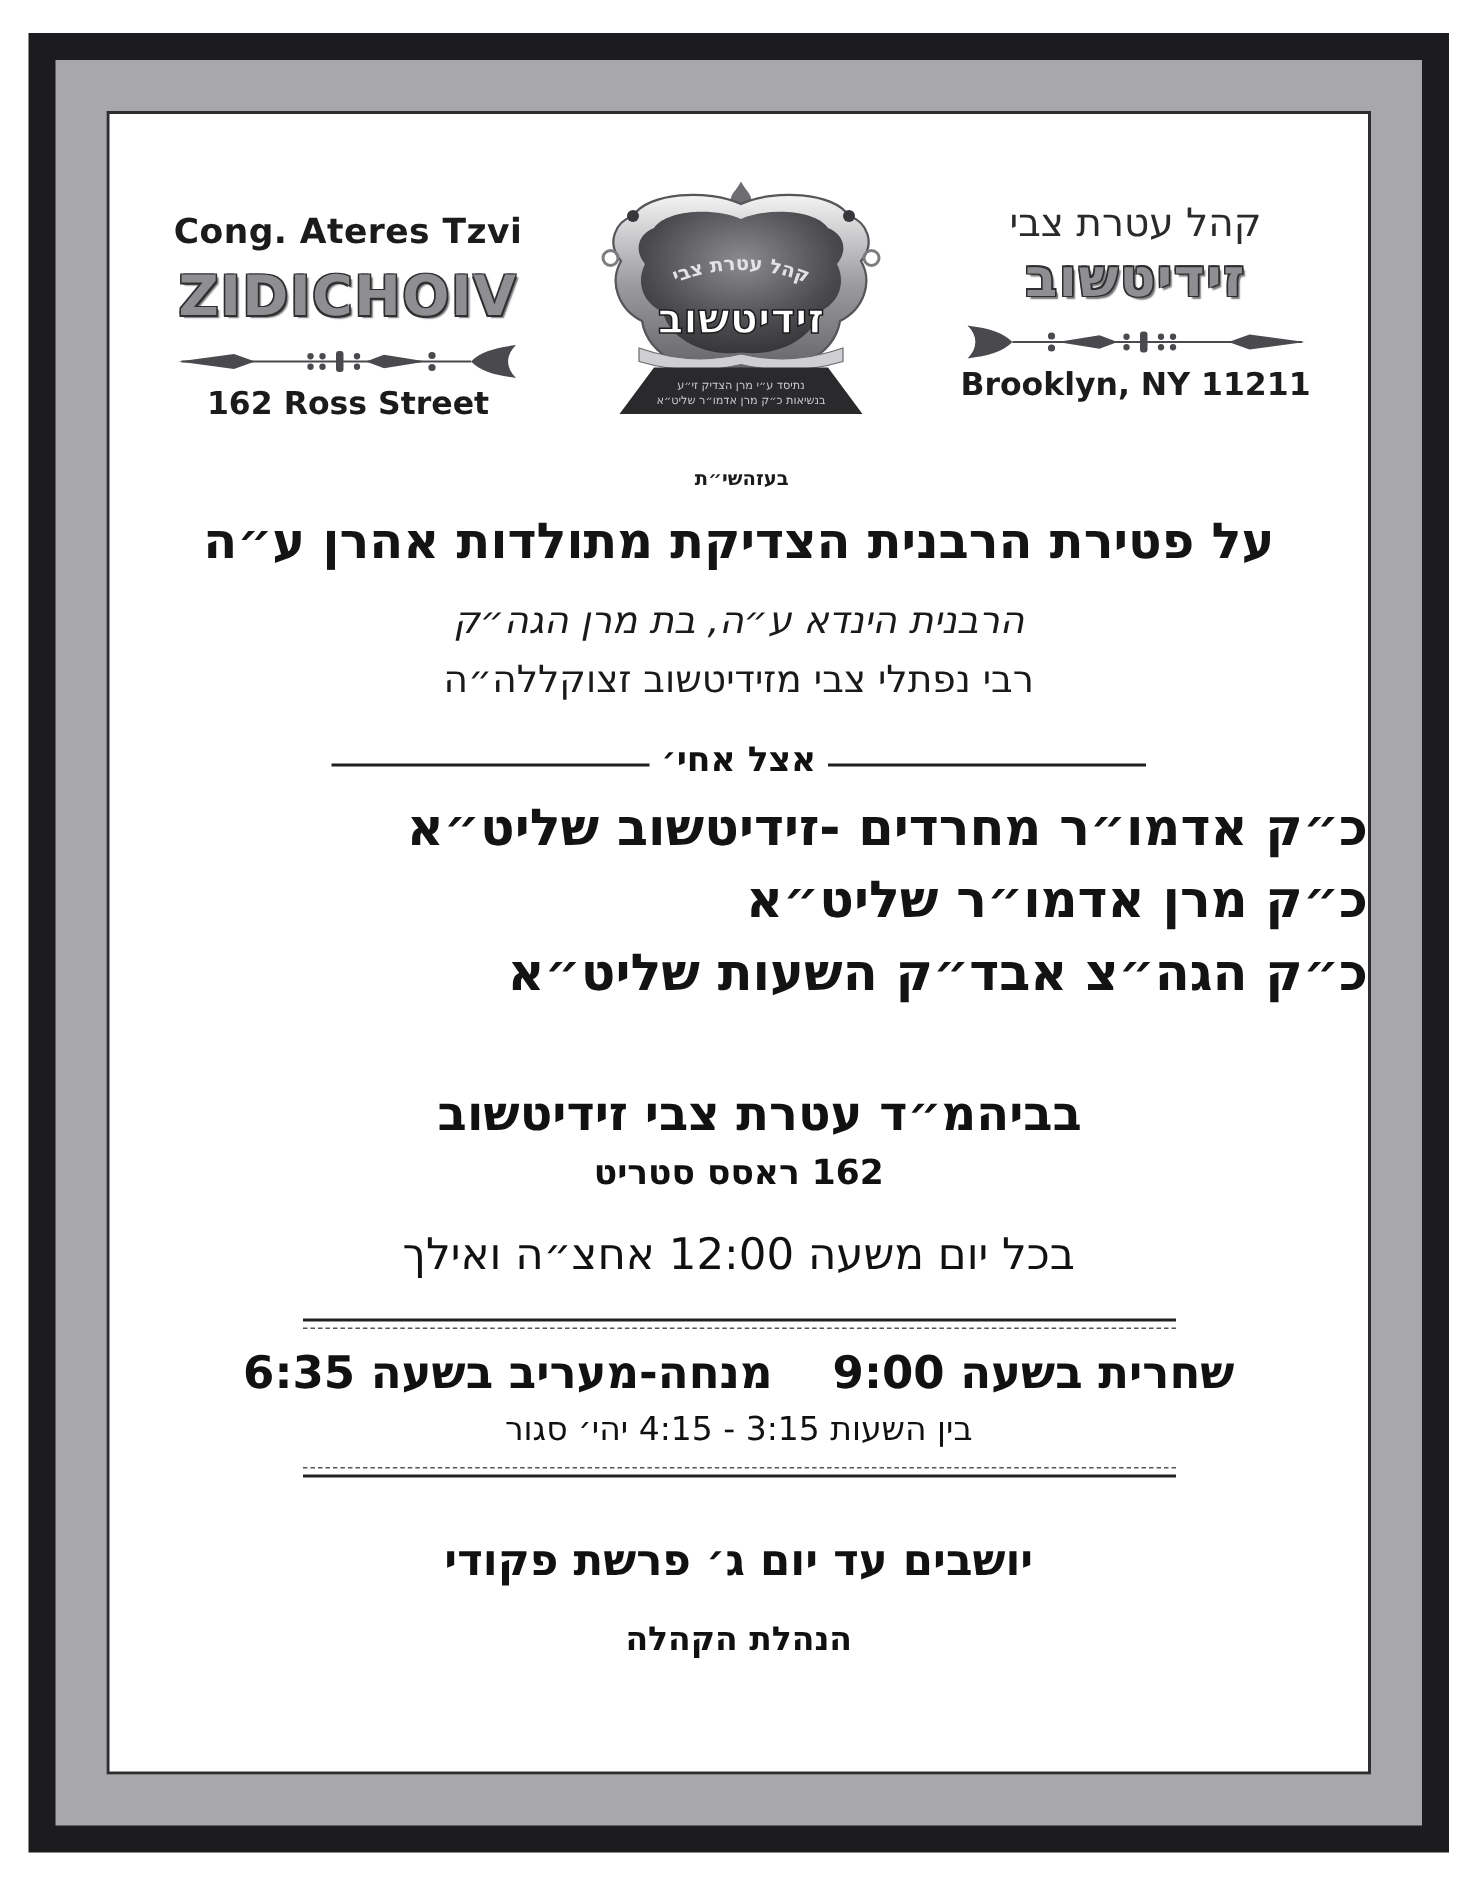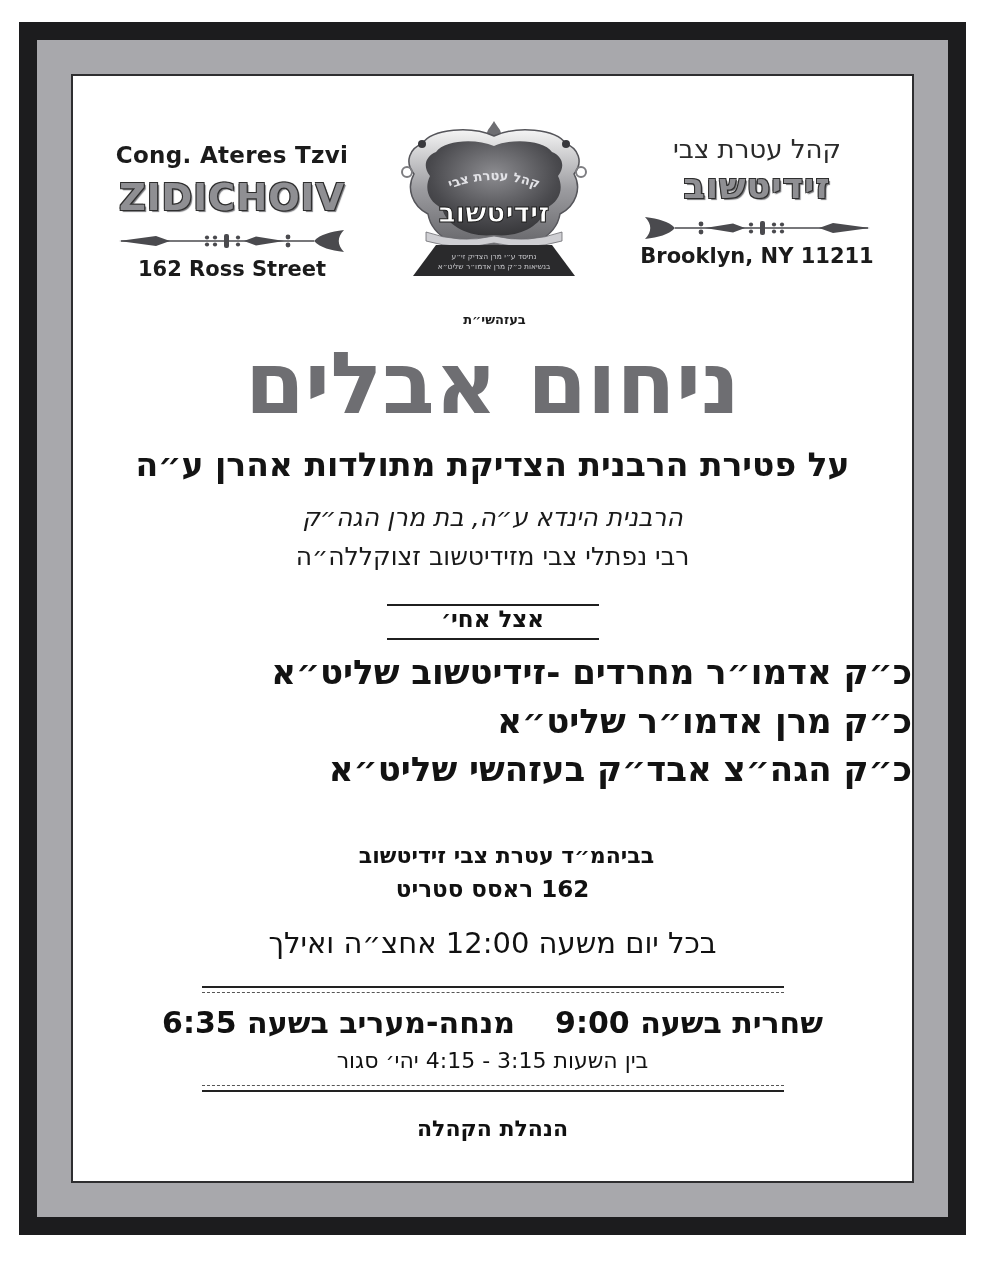--- a/index.html
+++ b/index.html
@@ -27,26 +27,26 @@
   .flourish{display:block;margin:9px auto 3px auto;}
   .flourish.mirror{transform:scaleX(-1);}
   .addr{font-size:21px;font-weight:bold;color:#1b1b1b;}
   .crest-col{width:225px;}
   .blessing{font-size:13px;font-weight:bold;margin-top:12px;color:#1b1b1b;}
   
   .main-title{font-size:86px;font-weight:bold;color:#6e6e72;line-height:1.12;margin-top:8px;}
   .subtitle{font-size:33px;font-weight:bold;color:#141414;margin-top:14px;}
   .dec-line{font-size:25px;color:#1a1a1a;margin-top:4px;line-height:1.4;}
   .dec-line.first{margin-top:16px;font-style:italic;}
-  .divider-row{display:flex;align-items:center;justify-content:center;margin-top:24px;direction:rtl;flex-direction:column;}
+  .divider-row{display:flex;align-items:center;justify-content:center;margin-top:24px;direction:rtl;}
   .divider-label{font-size:23px;font-weight:bold;padding:0 8px;white-space:nowrap;}
   .divider-line{border-top:2px solid #1f1f1f;width:212px;margin-top:6px;}
   .mourners{margin-top:8px;text-align:right;}
   .mourner{font-size:34px;font-weight:bold;line-height:1.42;color:#131313;}
-  .loc1{font-size:22px;font-weight:bold;margin-top:50px;margin-left:28px;}
+  .loc1{font-size:32px;font-weight:bold;margin-top:50px;margin-left:28px;}
   .loc2{font-size:23px;font-weight:bold;margin-top:8px;}
   .loc3{font-size:29px;font-weight:normal;margin-top:24px;}
   .rule{width:582px;margin:0 auto;height:4px;}
   .rule-top{margin-top:26px;border-top:2px solid #222;border-bottom:1px dashed #555;}
   .rule-bottom{margin-top:12px;border-top:1px dashed #555;border-bottom:2px solid #222;}
   .schedule{display:flex;justify-content:center;gap:40px;direction:rtl;margin-top:12px;}
   .sched-item{font-size:30px;font-weight:bold;}
   .sched-note{font-size:22px;margin-top:8px;}
   .closing1{font-size:29px;font-weight:bold;margin-top:38px;}
   .closing2{font-size:22px;font-weight:bold;margin-top:24px;}
@@ -136,46 +136,46 @@
                   <circle cx="120" cy="16.5" r="2.1"></circle>
                 <circle cx="170" cy="9" r="2.4"></circle>
                   <circle cx="170" cy="17" r="2.4"></circle>
                 <path d="M196 13 C203 6 212 4 226 2 C219 9 219 17 226 24 C212 22 203 20 196 13 Z"></path>
               </g>
             </svg>
             <div class="addr">Brooklyn, NY 11211</div>
           </div>
         </div>
 
-        <div class="main-title" dir="rtl">ניחום אבלים</div>
         <div class="subtitle" dir="rtl">על פטירת הרבנית הצדיקת מתולדות אהרן ע״ה</div>
         <div class="dec-line first" dir="rtl">הרבנית הינדא ע״ה, בת מרן הגה״ק</div>
         <div class="dec-line" dir="rtl">רבי נפתלי צבי מזידיטשוב זצוקללה״ה</div>
 
         <div class="divider-row">
           <div class="divider-line"></div>
           <div class="divider-label" dir="rtl">אצל אחי׳</div>
           <div class="divider-line"></div>
         </div>
         <div class="mourners">
           <div class="mourner" dir="rtl">כ״ק אדמו״ר מחרדים -זידיטשוב שליט״א</div>
           <div class="mourner" dir="rtl">כ״ק מרן אדמו״ר שליט״א</div>
-          <div class="mourner" dir="rtl">כ״ק הגה״צ אבד״ק בעזהשי שליט״א</div>
+          <div class="mourner" dir="rtl">כ״ק הגה״צ אבד״ק השעות שליט״א</div>
         </div>
 
         <div class="loc1" dir="rtl">בביהמ״ד עטרת צבי זידיטשוב</div>
         <div class="loc2" dir="rtl">162 ראסס סטריט</div>
         <div class="loc3" dir="rtl">בכל יום משעה 12:00 אחצ״ה ואילך</div>
 
         <div class="rule rule-top"></div>
         <div class="schedule">
           <span class="sched-item" dir="rtl">שחרית בשעה 9:00</span>
           <span class="sched-item" dir="rtl">מנחה-מעריב בשעה 6:35</span>
         </div>
         <div class="sched-note" dir="rtl">בין השעות 3:15 - 4:15 יהי׳ סגור</div>
         <div class="rule rule-bottom"></div>
 
+        <div class="closing1" dir="rtl">יושבים עד יום ג׳ פרשת פקודי</div>
         <div class="closing2" dir="rtl">הנהלת הקהלה</div>
 
       </div>
     </div>
   </div>
 </div>
 
 </body></html>

